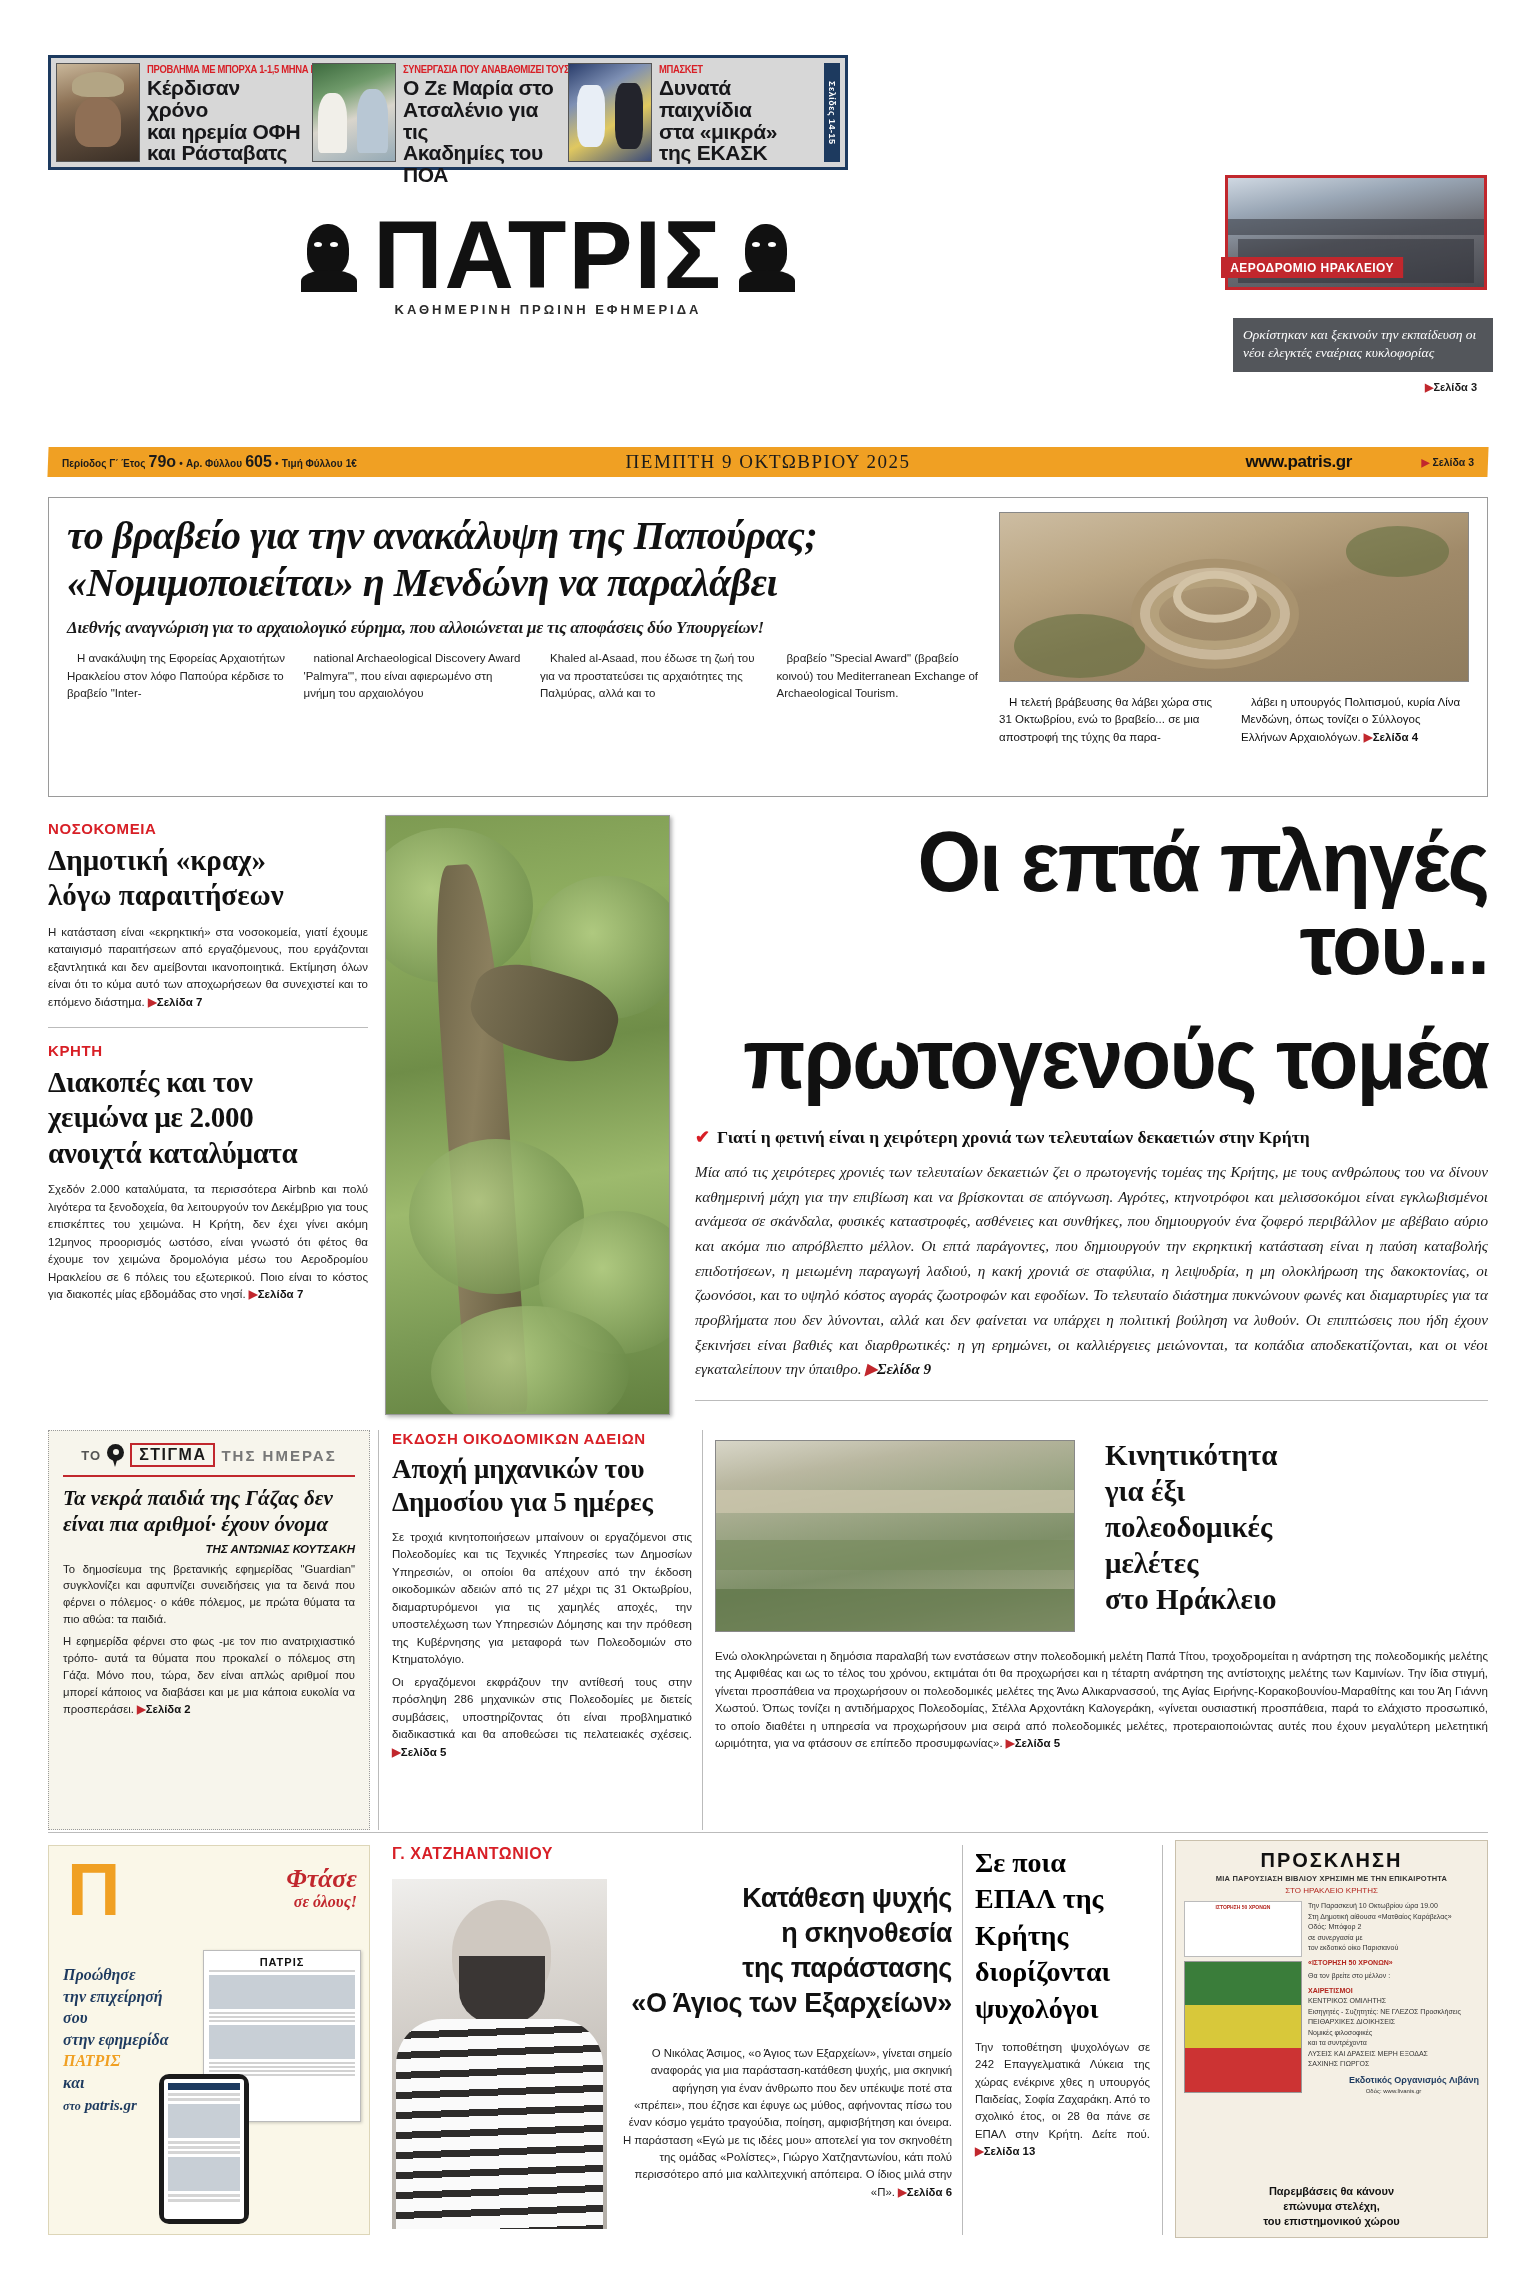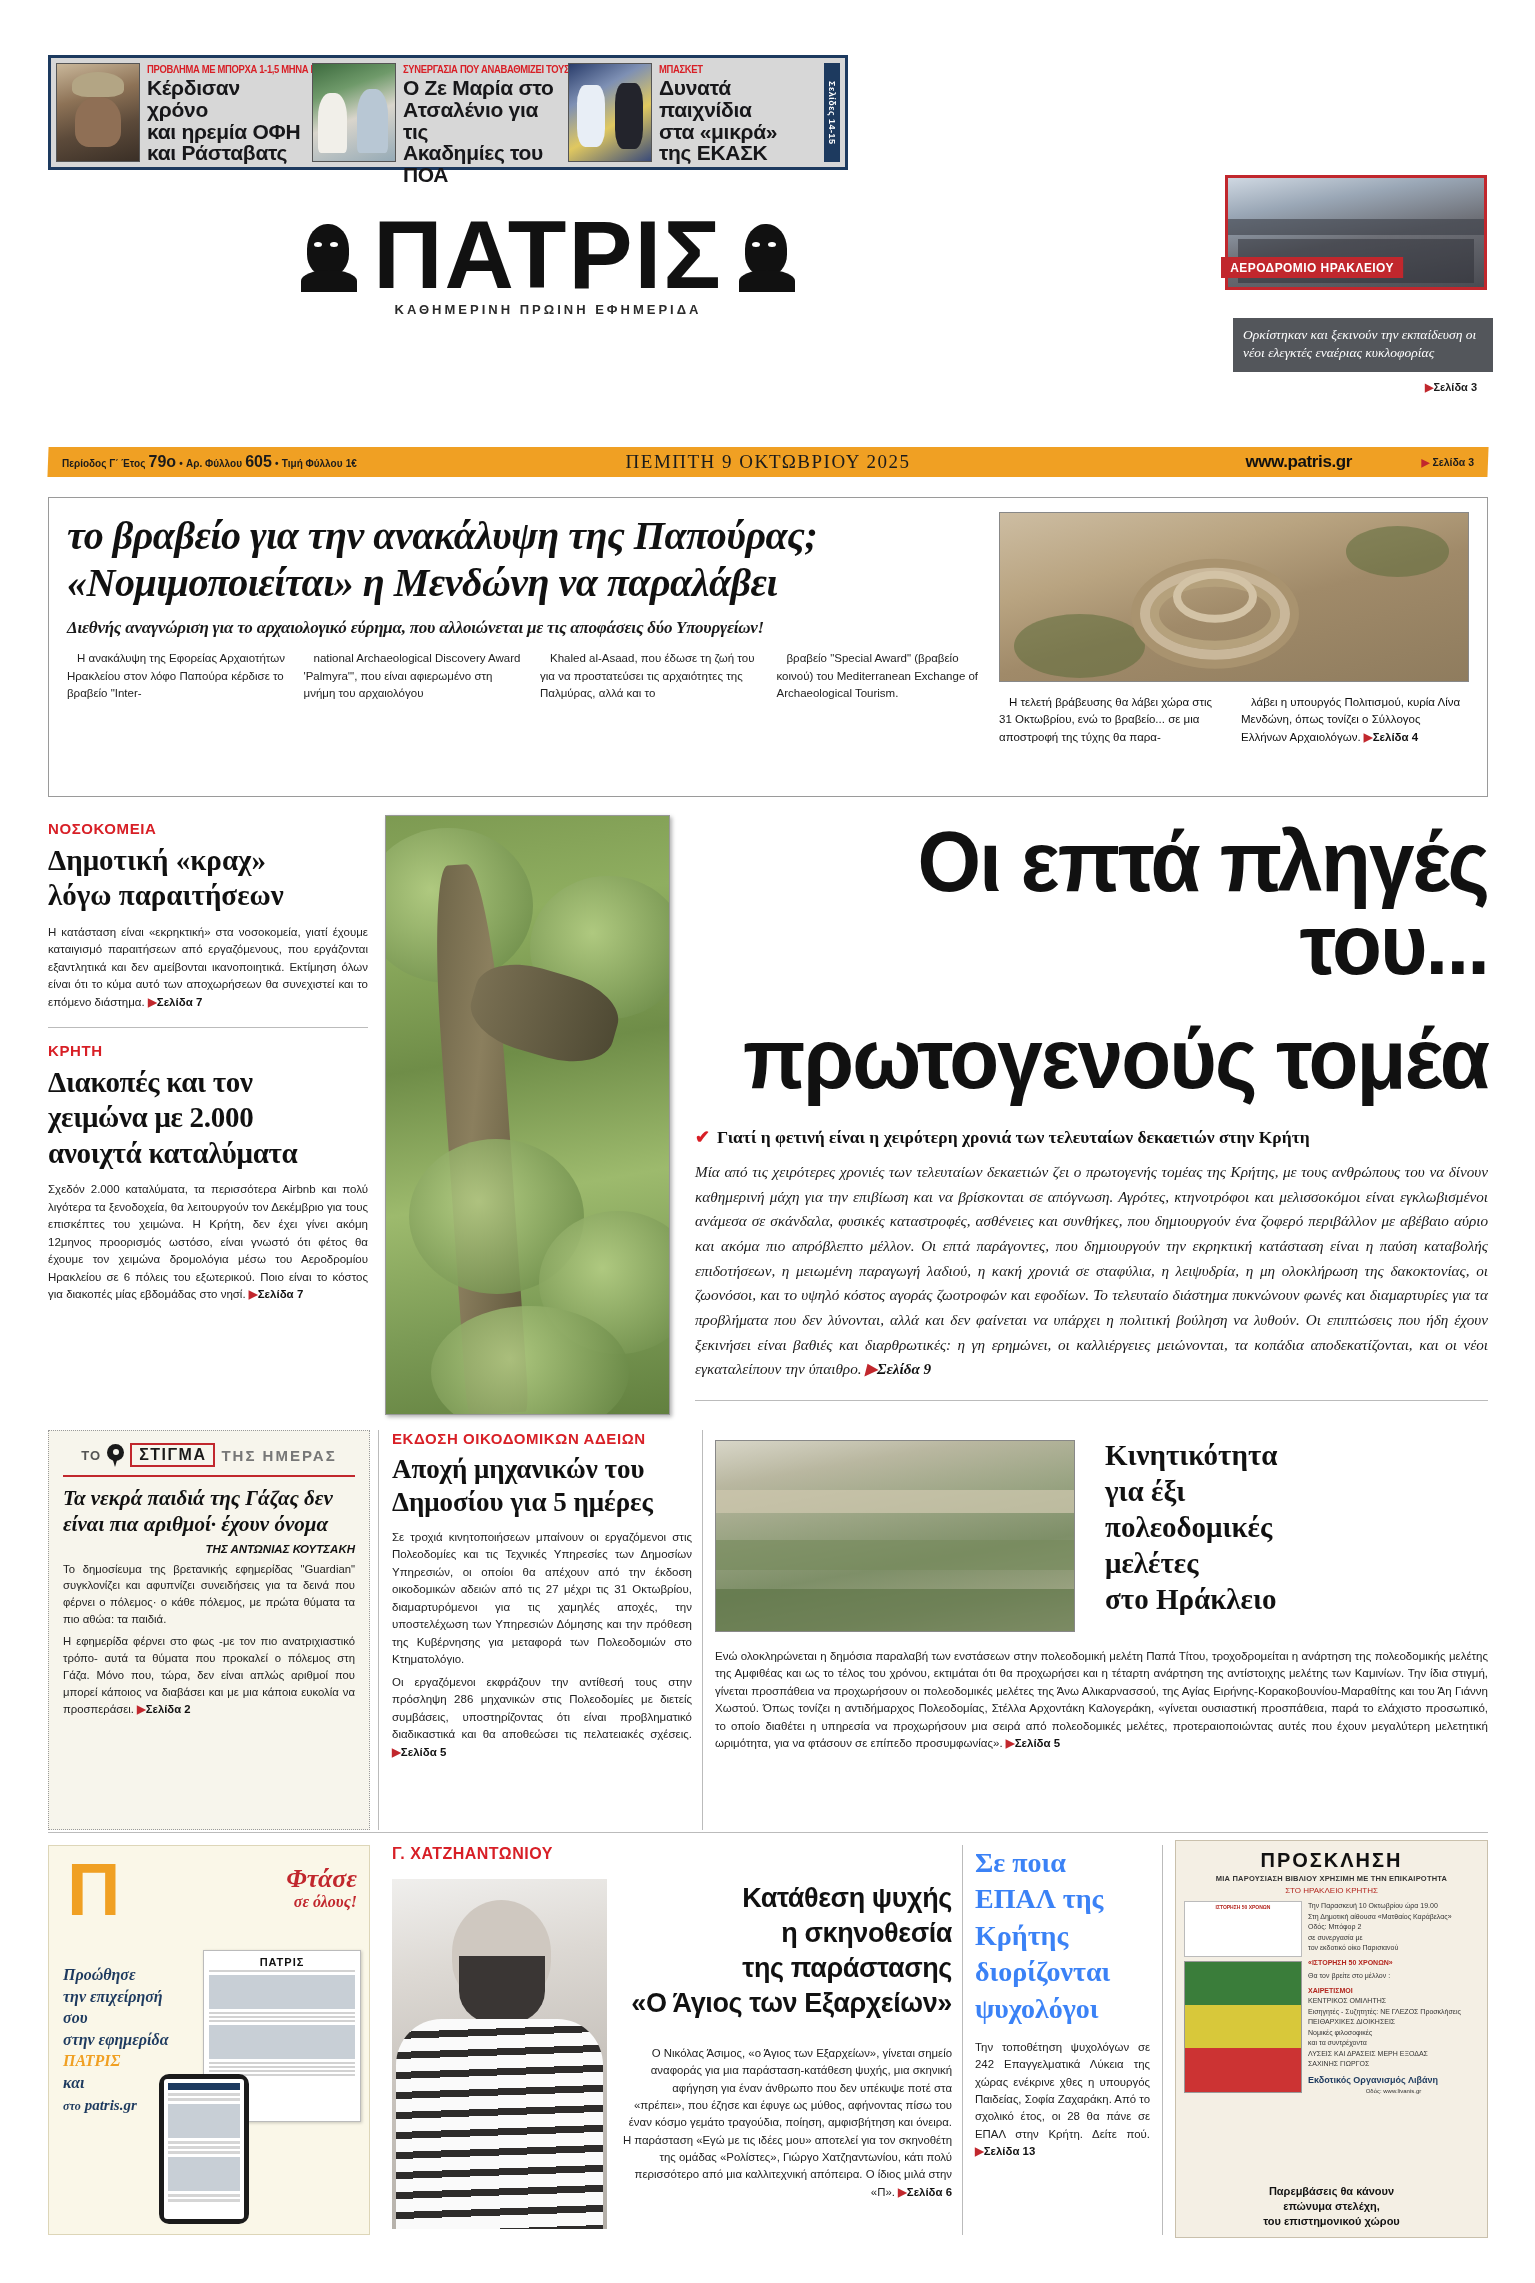--- a/index.html
+++ b/index.html
@@ -338,21 +338,21 @@
     font-size: 27px; line-height: 1.3; color: #111; letter-spacing: -0.4px;
   }
   .theatre-body {
     position: absolute; left: 228px; top: 200px; width: 332px; text-align: right;
     font-size: 11.4px; line-height: 1.52; color: #222;
   }
 
   .epal { position: absolute; left: 975px; top: 1845px; width: 175px; }
   .epal-head {
     font-family: "Liberation Serif", serif; font-weight: 700;
-    font-size: 28px; line-height: 1.3; color: #3b82f6;
+    font-size: 28px; line-height: 1.3; color: #000000;
   }
   .epal-body { margin-top: 12px; font-size: 11.4px; line-height: 1.52; color: #222; text-align: justify; }
 
   .invite {
     position: absolute; left: 1175px; top: 1840px; width: 313px; height: 398px;
     background: #f4efe4; border: 1px solid #c9c0ac; padding: 8px;
   }
   .invite-title { text-align: center; font-weight: 700; font-size: 20px; letter-spacing: 2px; color: #111; }
   .invite-sub { text-align: center; font-size: 7.5px; font-weight: 700; color: #333; margin-top: 2px; letter-spacing:.2px;}
   .invite-sub2 { text-align:center; font-size: 8px; font-weight:400; color:#b3261e; margin-top:3px;}
@@ -367,21 +367,21 @@
   .flag-book {
     height: 132px; background: linear-gradient(180deg,#3a7d3a 0 33%, #d8c83a 33% 66%, #c33 66% 100%);
     border: 1px solid #999; margin-top: 4px;
   }
   .invite-lines { font-size: 7px; line-height: 1.5; color: #333; }
   .invite-lines .r { font-weight:700; color:#b3261e; }
   .invite-bottom {
     position: absolute; left: 8px; right: 8px; bottom: 8px; text-align: center;
     font-size: 11px; font-weight: 700; color: #111; line-height: 1.35;
   }
-  .invite-logo { text-align:left; font-size:9px; font-weight:700; color:#1d3a5f; margin-top:4px;}
+  .invite-logo { text-align:right; font-size:9px; font-weight:700; color:#1d3a5f; margin-top:4px;}
 
   .vline { position: absolute; width: 1px; background: #bbb; }
 </style>
 </head>
 <body>
 
 <div class="page">
 
   <div class="sports-banner">
     <div class="sb-cell">

